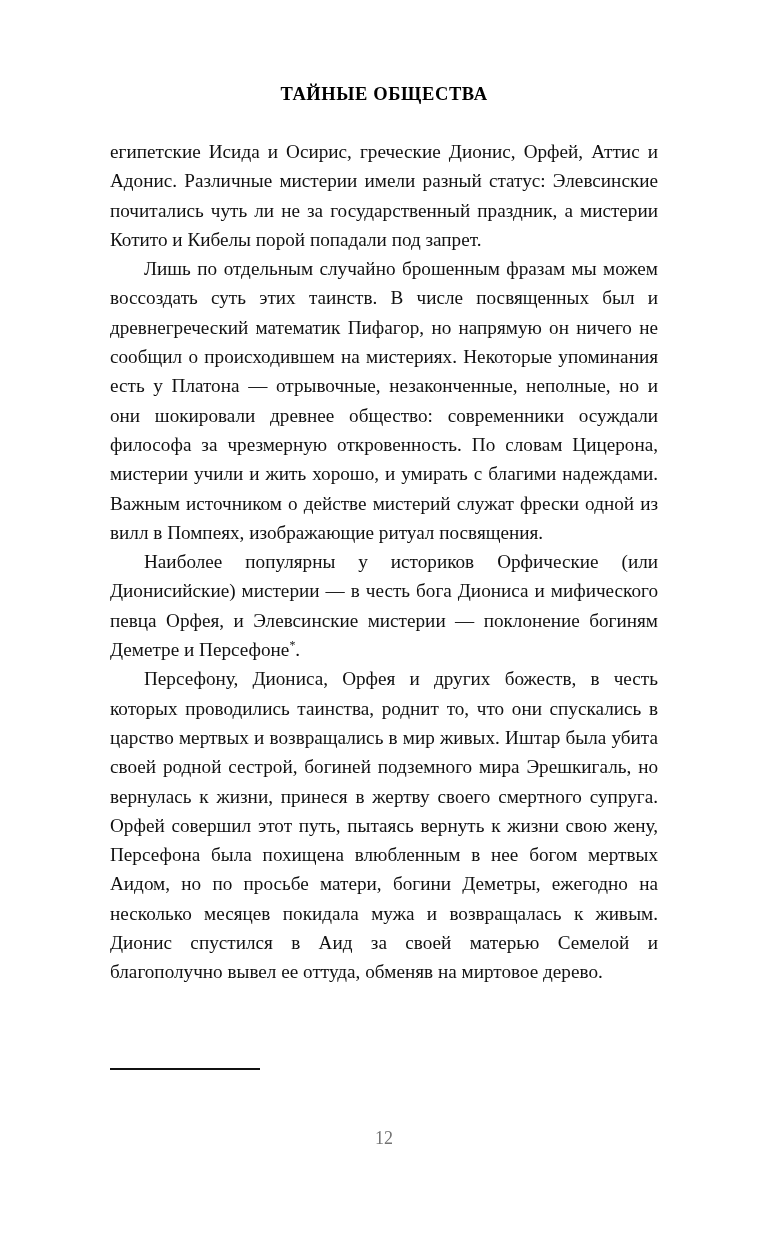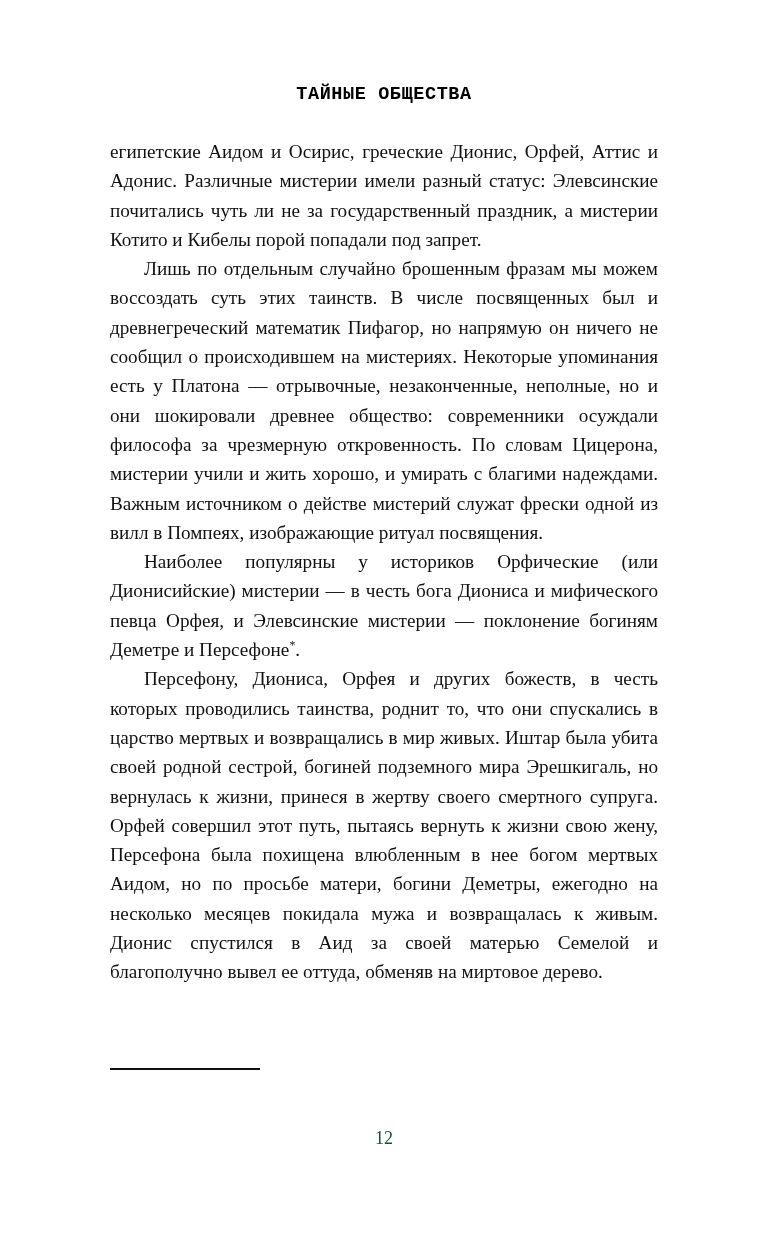--- a/index.html
+++ b/index.html
@@ -20,21 +20,21 @@
     height: 1240px;
     box-sizing: border-box;
     padding: 0;
   }
   .running-head {
     position: absolute;
     top: 84px;
     left: 0;
     width: 768px;
     text-align: center;
-    font-family: Liberation Mono, monospace;
+    font-family: Liberation Serif, serif;
     font-weight: bold;
     font-size: 18.5px;
     letter-spacing: 0.6px;
     color: #000;
   }
   .body-block {
     position: absolute;
     top: 137px;
     left: 110px;
     width: 548px;
@@ -75,37 +75,37 @@
     width: 44px;
   }
   .page-number {
     position: absolute;
     top: 1128px;
     left: 0;
     width: 768px;
     text-align: center;
     font-family: "Liberation Serif", serif;
     font-size: 18px;
-    color: #14532d;
+    color: #737373;
   }
   sup.fn-mark {
     font-size: 0.62em;
     vertical-align: super;
     line-height: 0;
   }
 </style>
 </head>
 <body>
 
 <div class="page">
 
   <div class="running-head">ТАЙНЫЕ ОБЩЕСТВА</div>
 
   <div class="body-block">
-    <p>египетские Аидом и Осирис, греческие Дионис, Орфей, Аттис и Адонис. Различные мистерии имели разный статус: Элевсинские почитались чуть ли не за государственный праздник, а мистерии Котито и Кибелы порой попадали под запрет.</p>
+    <p>египетские Исида и Осирис, греческие Дионис, Орфей, Аттис и Адонис. Различные мистерии имели разный статус: Элевсинские почитались чуть ли не за государственный праздник, а мистерии Котито и Кибелы порой попадали под запрет.</p>
     <p class="indent">Лишь по отдельным случайно брошенным фразам мы можем воссоздать суть этих таинств. В числе посвященных был и древнегреческий математик Пифагор, но напрямую он ничего не сообщил о происходившем на мистериях. Некоторые упоминания есть у Платона — отрывочные, незаконченные, неполные, но и они шокировали древнее общество: современники осуждали философа за чрезмерную откровенность. По словам Цицерона, мистерии учили и жить хорошо, и умирать с благими надеждами. Важным источником о действе мистерий служат фрески одной из вилл в Помпеях, изображающие ритуал посвящения.</p>
     <p class="indent"><span>Наиболее популярны у историков Орфические (или Дионисийские) мистерии — в честь бога Диониса и мифического певца Орфея, и Элевсинские мистерии — поклонение богиням Деметре и Персефоне</span><sup class="fn-mark">*</sup><span>.</span></p>
     <p class="indent">Персефону, Диониса, Орфея и других божеств, в честь которых проводились таинства, роднит то, что они спускались в царство мертвых и возвращались в мир живых. Иштар была убита своей родной сестрой, богиней подземного мира Эрешкигаль, но вернулась к жизни, принеся в жертву своего смертного супруга. Орфей совершил этот путь, пытаясь вернуть к жизни свою жену, Персефона была похищена влюбленным в нее богом мертвых Аидом, но по просьбе матери, богини Деметры, ежегодно на несколько месяцев покидала мужа и возвращалась к живым. Дионис спустился в Аид за своей матерью Семелой и благополучно вывел ее оттуда, обменяв на миртовое дерево.</p>
   </div>
 
   <div class="fn-sep"></div>
 
 
   <div class="page-number">12</div>
 

